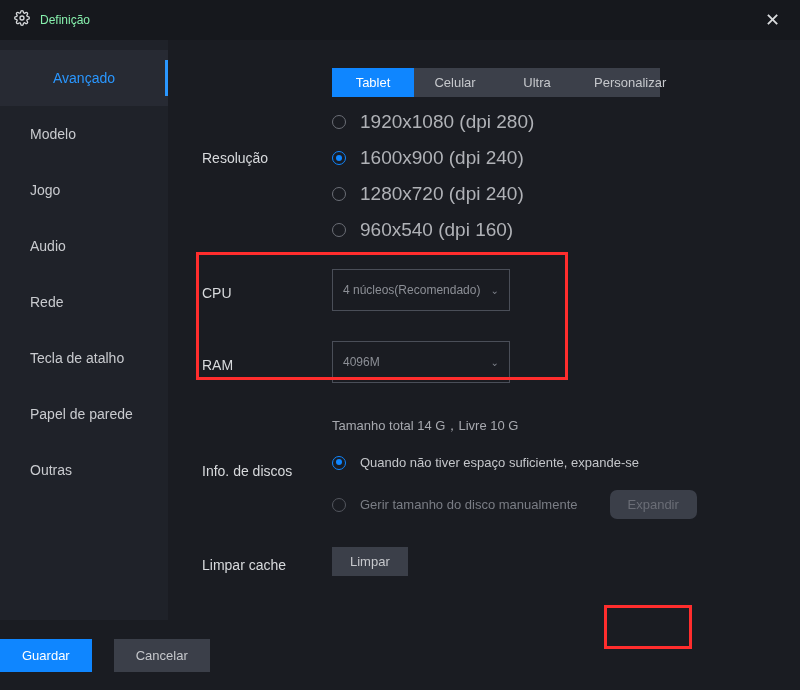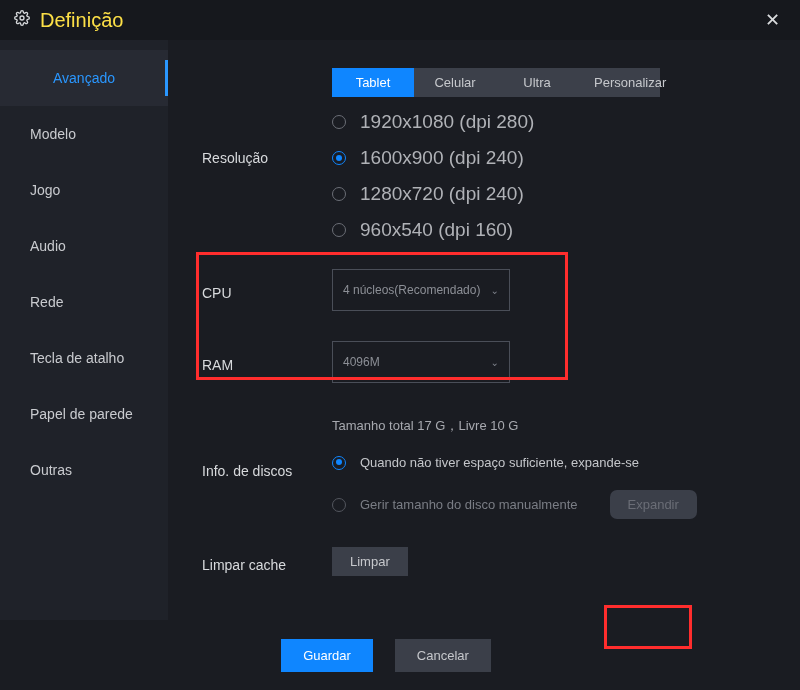--- a/index.html
+++ b/index.html
@@ -1,20 +1,20 @@
 <!DOCTYPE html>
 <html><head>
 <meta charset="utf-8">
 <style>
   * { box-sizing: border-box; margin: 0; padding: 0; font-family: "Segoe UI", Arial, sans-serif; }
   body { background: #1a1c22; width: 800px; height: 690px; overflow: hidden; position: relative; }
   
   .titlebar { height: 40px; background: #16181d; display: flex; align-items: center; padding: 0 14px; justify-content: space-between; }
   .titlebar-left { display: flex; align-items: center; gap: 10px; }
-  .title-text { color: #fde047; font-size: 20px; }
+  .title-text { color: #86efac; font-size: 12px; }
   .close-btn { color: #d9dbdd; font-size: 18px; cursor: pointer; padding: 4px 6px; font-weight: 300; }
   
   .content { display: flex; height: 580px; }
   
   .sidebar { width: 168px; background: #1f2229; display: flex; flex-direction: column; padding-top: 10px; }
   .sidebar-item { color: #c9cbcf; font-size: 14px; padding: 20px 30px; cursor: pointer; position: relative; }
   .sidebar-item.active { color: #2a97ff; background: #272a33; text-align: center; }
   .sidebar-item.active::after { content: ""; position: absolute; right: 0; top: 10px; bottom: 10px; width: 3px; background: #2a97ff; }
   
   .main { flex: 1; padding: 28px 32px 10px 34px; color: #c4c6ca; position: relative; }
@@ -43,21 +43,21 @@
   .disk-info { font-size: 13px; color: #a7a9af; }
   .disk-radios { margin-top: 20px; display: flex; flex-direction: column; gap: 20px; }
   .disk-row { display: flex; align-items: center; gap: 14px; font-size: 13px; }
   .disk-row.muted { color: #7a7d85; }
   
   .btn { background: #3b3f49; color: #c6c8cc; border: none; font-size: 13px; padding: 7px 18px; cursor: pointer; }
   .btn.disabled { color: #6a6d76; cursor: default; }
   .btn.primary { background: #0f86ff; color: #fff; padding: 9px 22px; }
   .btn.secondary { padding: 9px 22px; }
   
-  .footer { position: absolute; left: 0; right: 0; bottom: 0; height: 70px; display: flex; justify-content: center; align-items: center; gap: 22px; padding-right: 28px; }
+  .footer { position: absolute; left: 0; right: 0; bottom: 0; height: 70px; display: flex; justify-content: flex-start; align-items: center; gap: 22px; padding-right: 28px; }
 </style>
 </head>
 <body>
 
 <div class="titlebar">
   <div class="titlebar-left">
     <span>
       <svg width="16" height="16" viewBox="0 0 24 24" fill="none" stroke="#d7d9dc" stroke-width="2">
           <circle cx="12" cy="12" r="3"></circle>
           <path d="M19.4 15a1.7 1.7 0 0 0 .34 1.87l.06.06a2 2 0 1 1-2.83 2.83l-.06-.06a1.7 1.7 0 0 0-1.87-.34 1.7 1.7 0 0 0-1.03 1.56V21a2 2 0 1 1-4 0v-.09A1.7 1.7 0 0 0 8.98 19.4a1.7 1.7 0 0 0-1.87.34l-.06.06a2 2 0 1 1-2.83-2.83l.06-.06a1.7 1.7 0 0 0 .34-1.87 1.7 1.7 0 0 0-1.56-1.03H3a2 2 0 1 1 0-4h.09A1.7 1.7 0 0 0 4.6 8.98a1.7 1.7 0 0 0-.34-1.87l-.06-.06a2 2 0 1 1 2.83-2.83l.06.06a1.7 1.7 0 0 0 1.87.34H9a1.7 1.7 0 0 0 1.03-1.56V3a2 2 0 1 1 4 0v.09a1.7 1.7 0 0 0 1.03 1.56 1.7 1.7 0 0 0 1.87-.34l.06-.06a2 2 0 1 1 2.83 2.83l-.06.06a1.7 1.7 0 0 0-.34 1.87V9a1.7 1.7 0 0 0 1.56 1.03H21a2 2 0 1 1 0 4h-.09a1.7 1.7 0 0 0-1.56 1.03z"></path>
@@ -129,21 +129,21 @@
         <div class="select">
           <span>4096M</span>
           <span class="chev">⌄</span>
         </div>
       </div>
     </div>
 
     <div class="row">
       <div class="label-col">Info. de discos</div>
       <div class="ctrl-col">
-        <div class="disk-info">Tamanho total 17 G，Livre 10 G</div>
+        <div class="disk-info">Tamanho total 14 G，Livre 10 G</div>
         <div class="disk-radios">
           <div class="disk-row">
             <span class="radio checked"></span>
             <span>Quando não tiver espaço suficiente, expande-se</span>
           </div>
           <div class="disk-row muted" style="align-items:center;">
             <span class="radio" style="border-color:#53565e;"></span>
             <span>Gerir tamanho do disco manualmente</span>
             <button class="btn disabled" style="margin-left:18px;border-radius:7px;">Expandir</button>
           </div>

